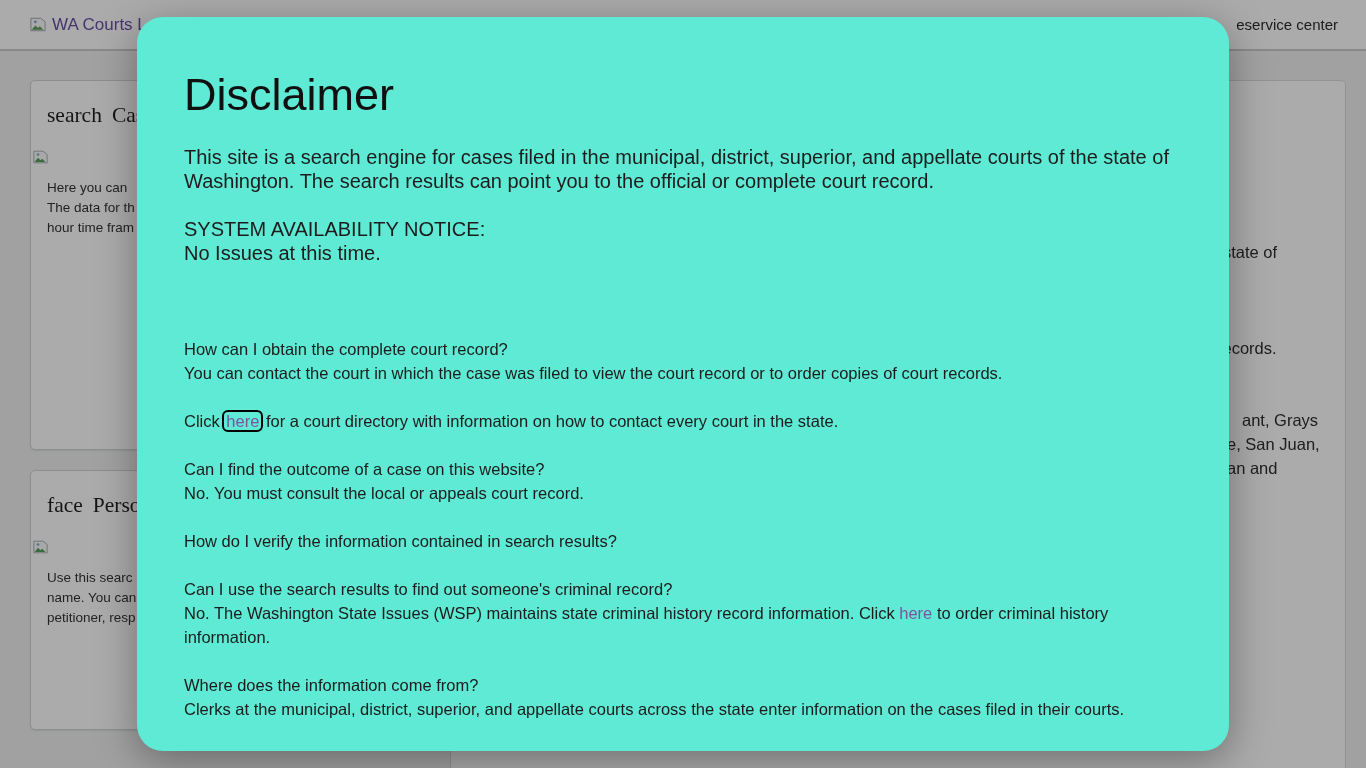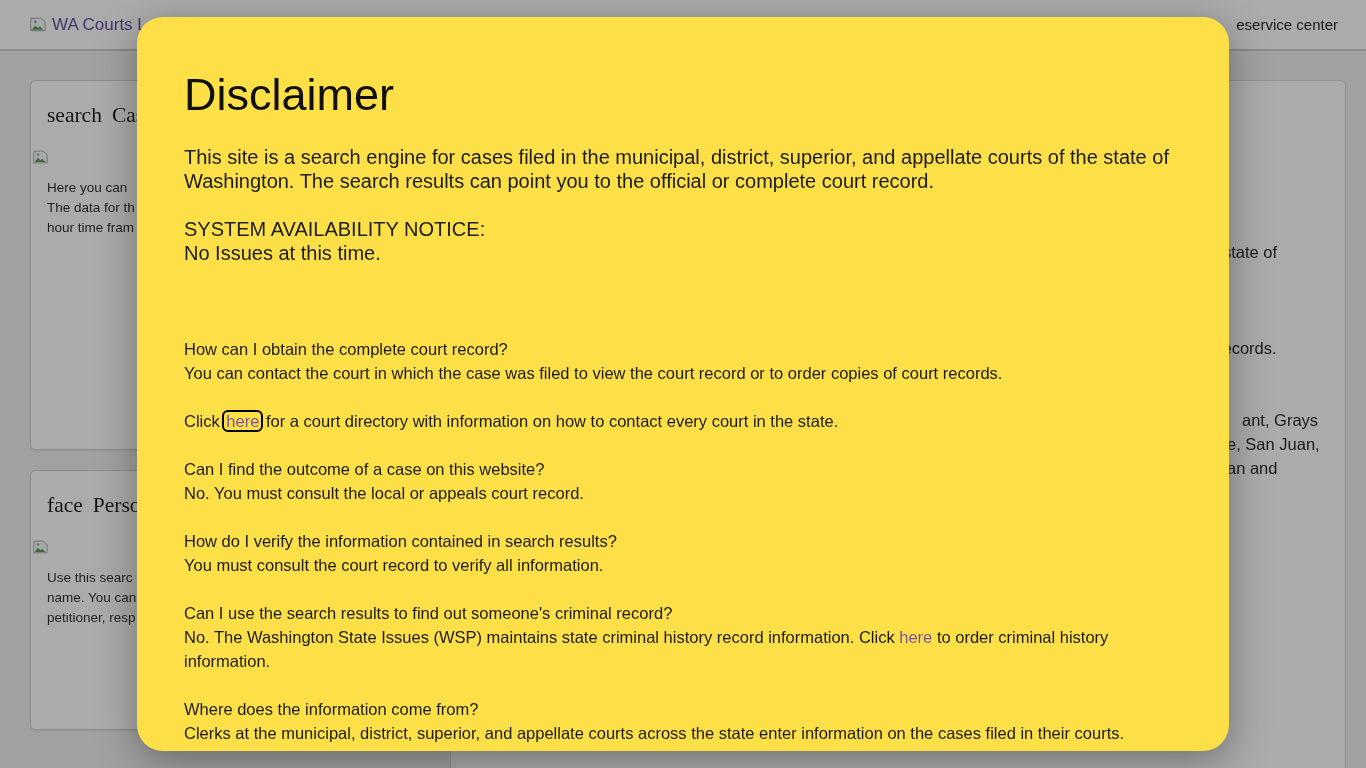--- a/index.html
+++ b/index.html
@@ -53,21 +53,21 @@
   .frag-3 { left:778px; top:330px;padding-left:13px; }
   .frag-4 { left:776px; top:354px; }
   .frag-5 { left:776px; top:378px; }
 
   
   .backdrop { position:absolute; inset:0; background:rgba(0,0,0,0.33); }
 
   
   .modal {
     position:absolute; left:137px; top:17px; width:1092px; height:734px;
-    background:#fde047; border-radius:26px;
+    background:#5eead4; border-radius:26px;
     padding:52px 46px 0 47px; overflow:hidden;
     box-shadow:0 10px 40px rgba(0,0,0,0.35);
   }
   .modal h1 {
     margin:0 0 24px 0; font-size:45px; line-height:52px; font-weight:400; color:#101010;
   }
   .mtext { font-size:20px; line-height:24px; color:#1c1c1c; margin:0 0 24px 0; max-width:1000px; }
   .notice { margin-bottom:72px; }
   .faq { margin-bottom:24px; }
   .faq .q, .faq .a { font-size:16.5px; line-height:24px; color:#1c1c1c; max-width:1002px; }
@@ -161,23 +161,20 @@
 
   <div class="faq">
     <div class="q">Can I find the outcome of a case on this website?</div>
     <div class="a">
       <span>No. You must consult the local or appeals court record.</span>
     </div>
   </div>
 
   <div class="faq">
     <div class="q">How do I verify the information contained in search results?</div>
-    <div class="a">
-      <span>You must consult the court record to verify all information.</span>
-    </div>
   </div>
 
   <div class="faq">
     <div class="q">Can I use the search results to find out someone's criminal record?</div>
     <div class="a">
       <span>No. The Washington State Issues (WSP) maintains state criminal history record information. Click </span><a class="plink">here</a><span> to order criminal history information.</span>
     </div>
   </div>
 
   <div class="faq">

